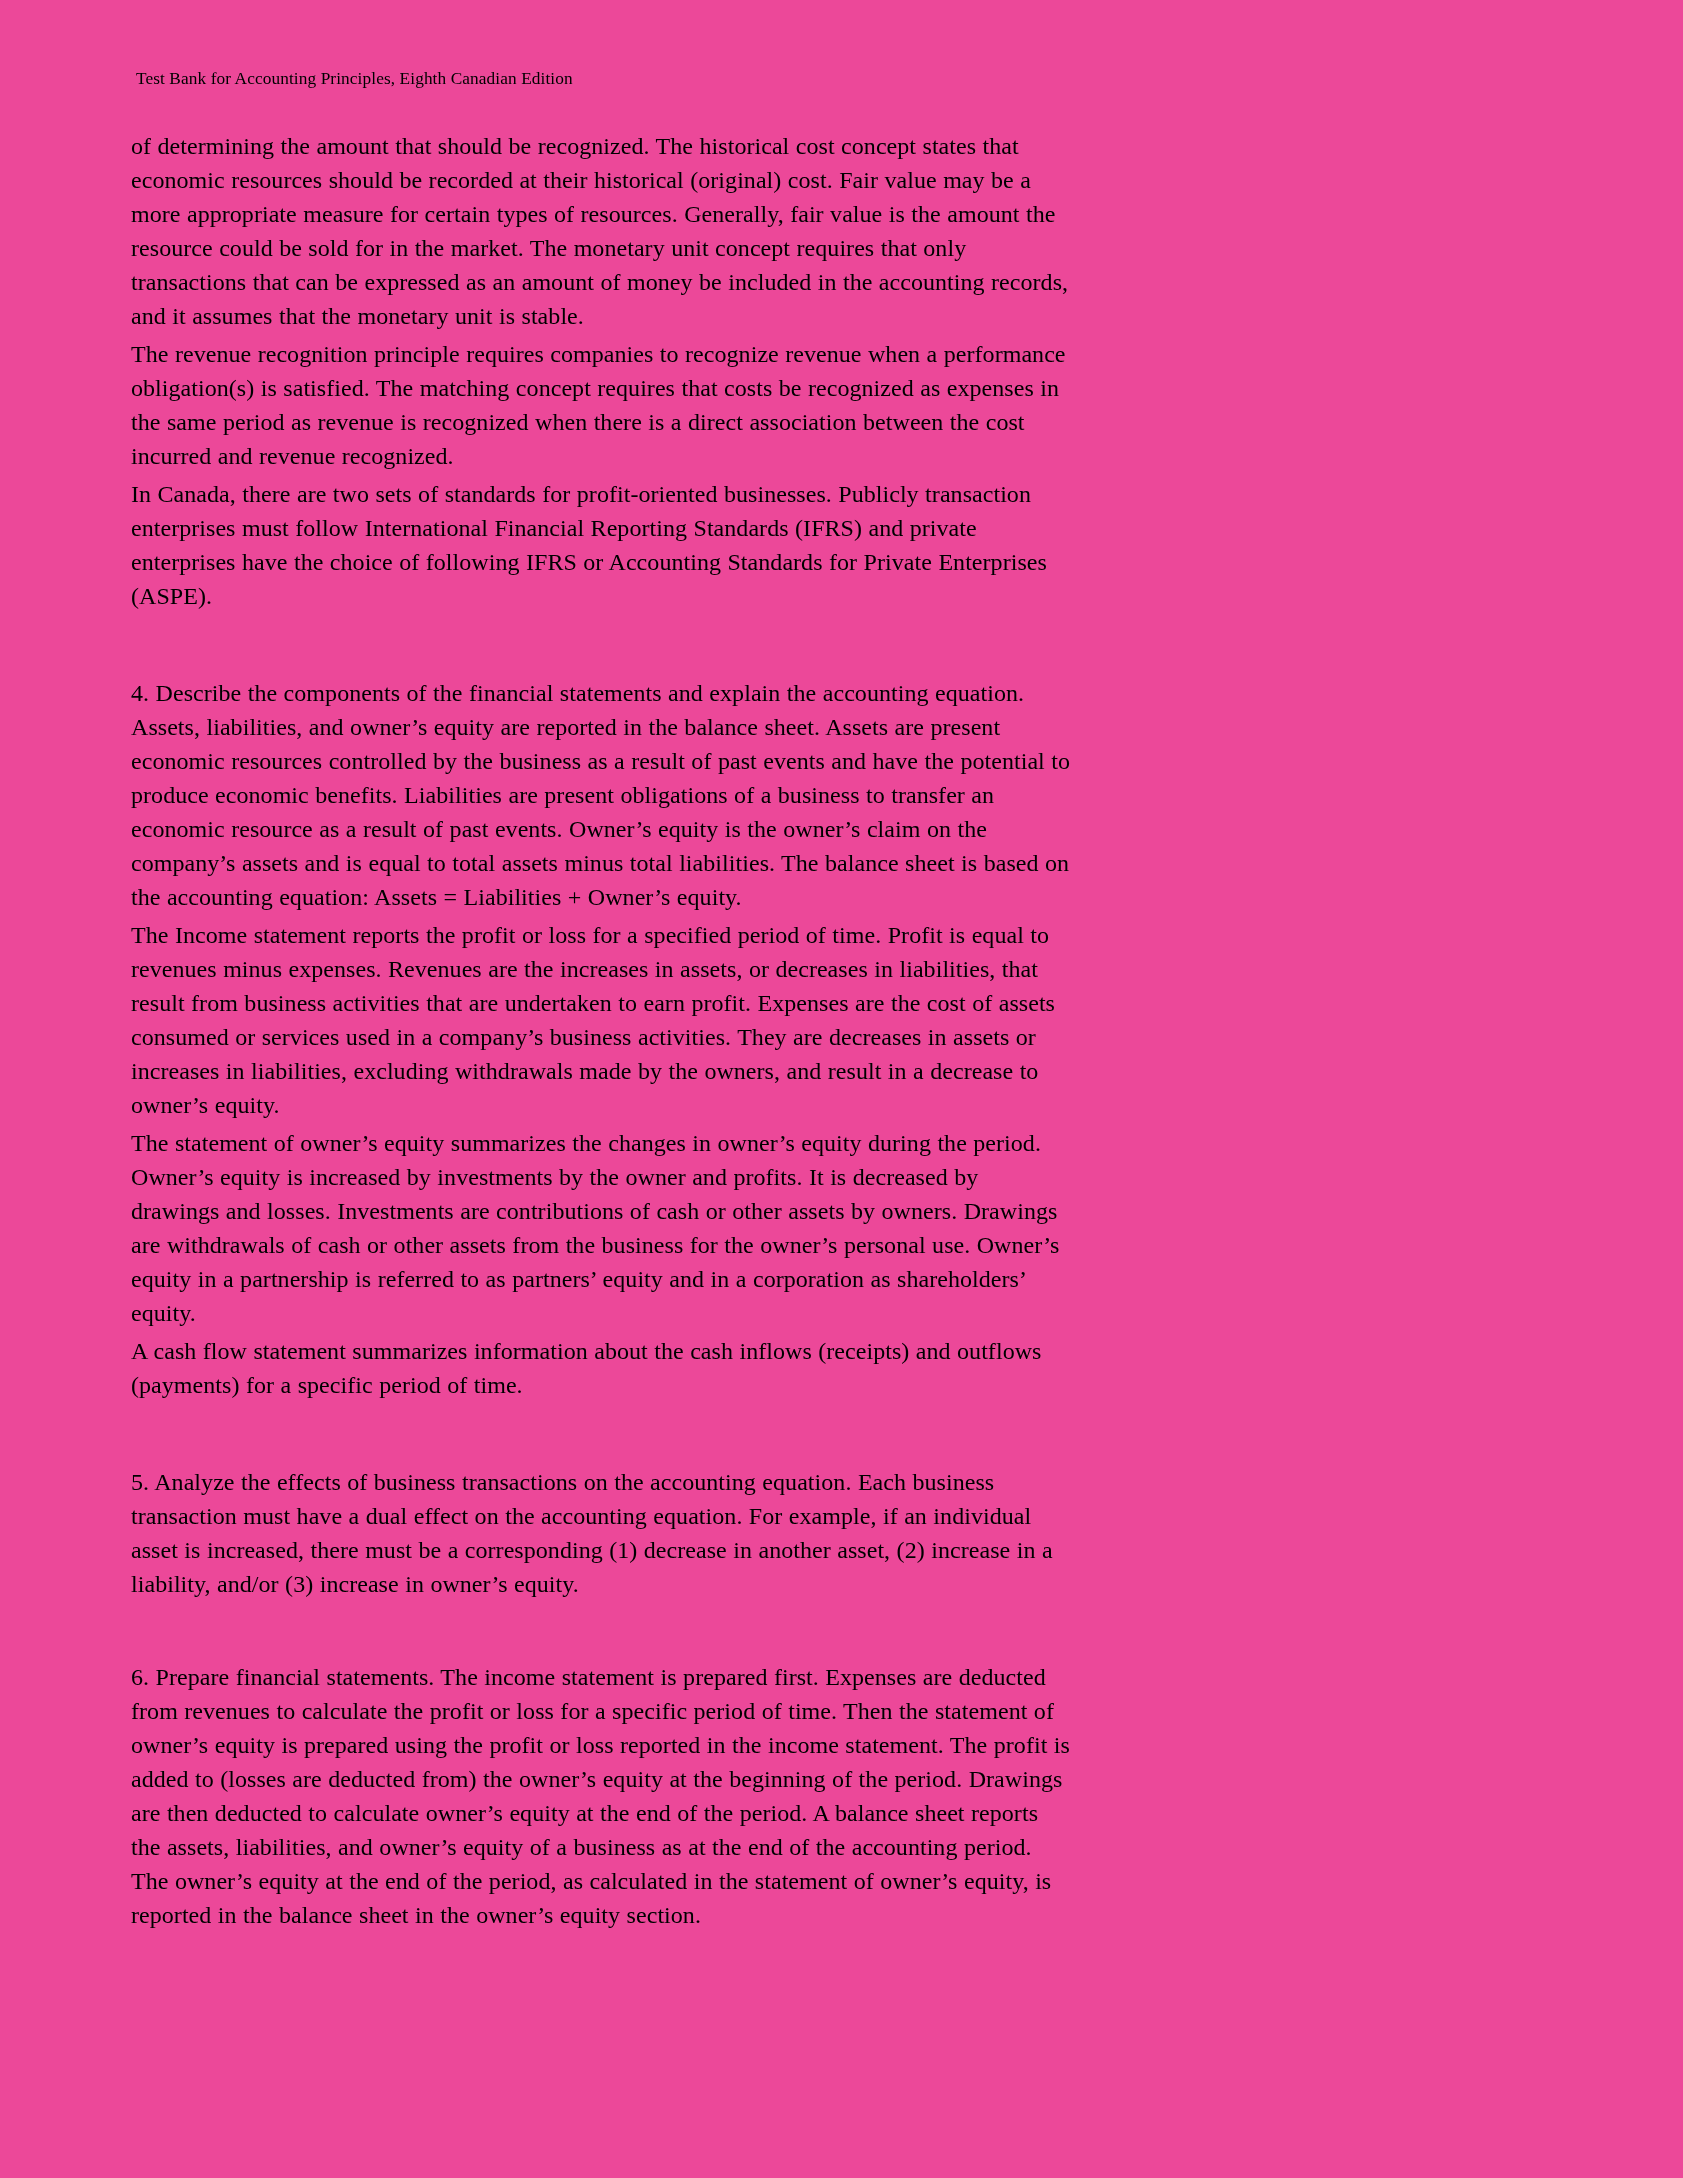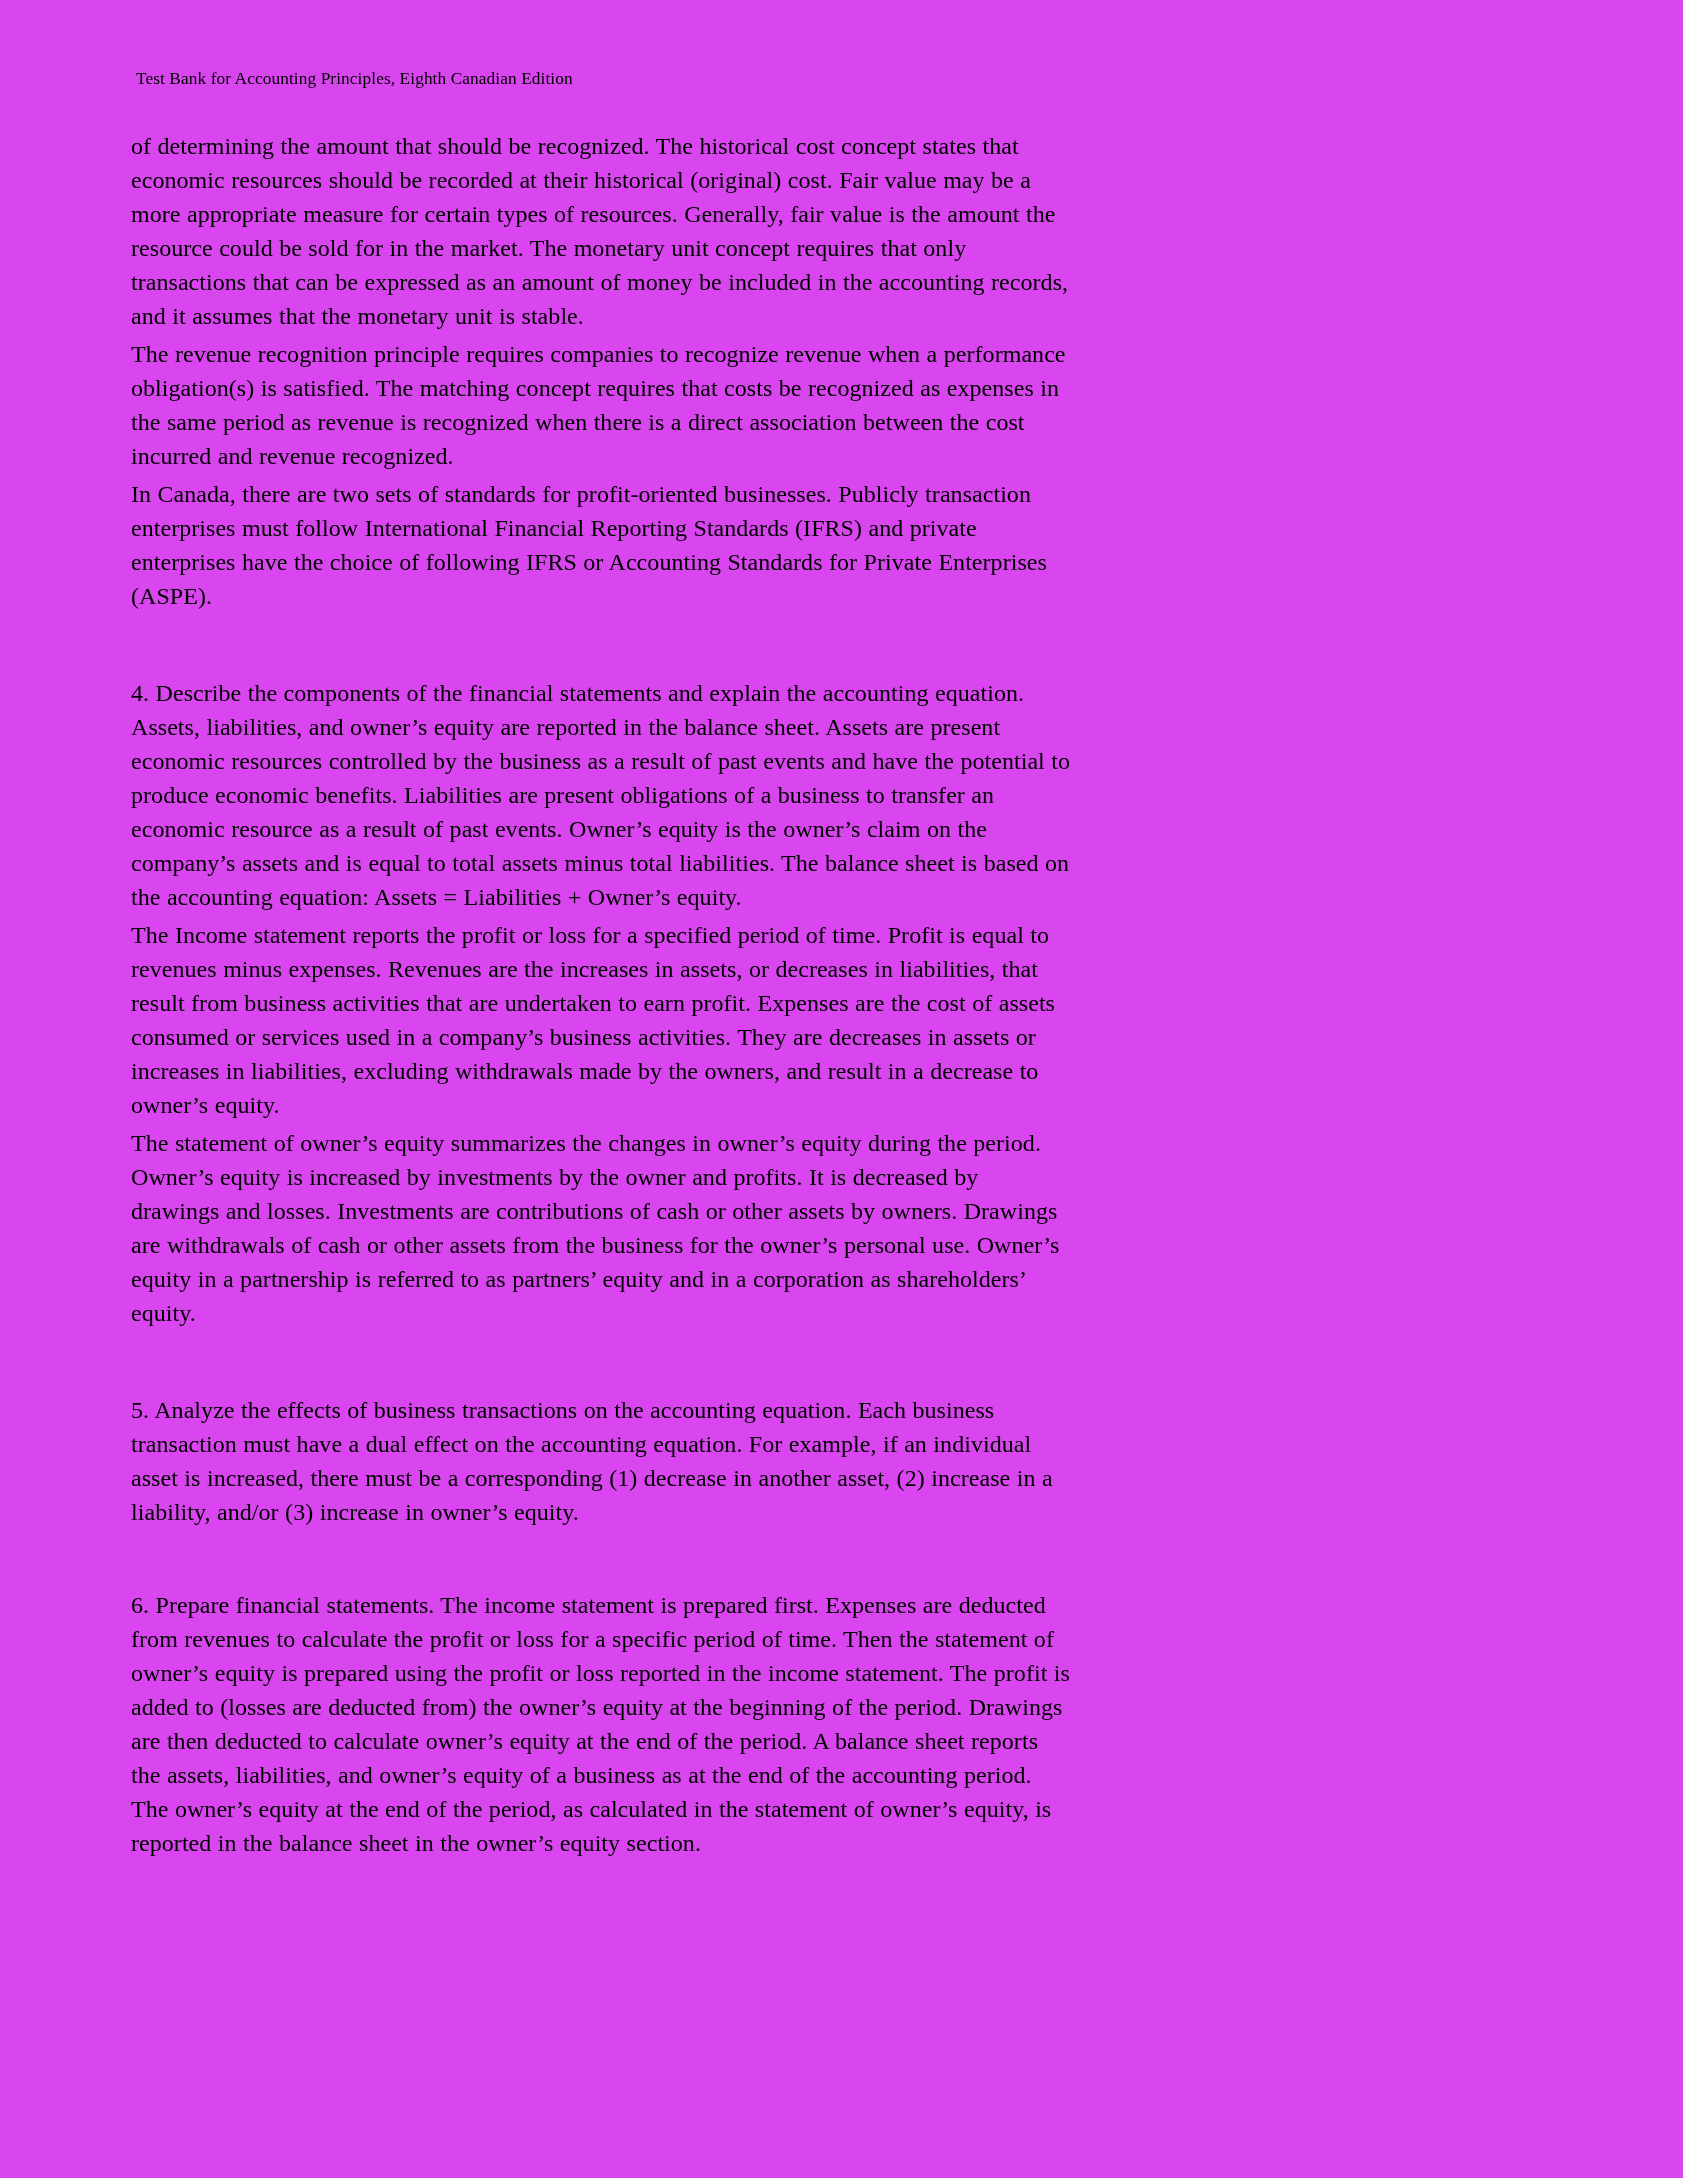--- a/index.html
+++ b/index.html
@@ -4,21 +4,21 @@
 <style>
   html, body {
     margin: 0;
     padding: 0;
     background: #ffffff;
   }
   .page {
     position: relative;
     width: 1683px;
     height: 2178px;
-    background: #d946ef;
+    background: #ec4899;
     font-family: "Liberation Serif", serif;
     color: #000000;
     box-sizing: border-box;
   }
   .header {
     position: absolute;
     top: 69px;
     left: 136px;
     font-size: 17.3px;
     letter-spacing: 0.1px;
@@ -62,20 +62,21 @@
       <p class="para">The revenue recognition principle requires companies to recognize revenue when a performance obligation(s) is satisfied. The matching concept requires that costs be recognized as expenses in the same period as revenue is recognized when there is a direct association between the cost incurred and revenue recognized.</p>
       <p class="para">In Canada, there are two sets of standards for profit-oriented businesses. Publicly transaction enterprises must follow International Financial Reporting Standards (IFRS) and private enterprises have the choice of following IFRS or Accounting Standards for Private Enterprises (ASPE).</p>
     </div>
 
     <div class="gap-lg"></div>
 
     <div class="block">
       <p class="para">4. Describe the components of the financial statements and explain the accounting equation. Assets, liabilities, and owner’s equity are reported in the balance sheet. Assets are present economic resources controlled by the business as a result of past events and have the potential to produce economic benefits. Liabilities are present obligations of a business to transfer an economic resource as a result of past events. Owner’s equity is the owner’s claim on the company’s assets and is equal to total assets minus total liabilities. The balance sheet is based on the accounting equation: Assets = Liabilities + Owner’s equity.</p>
       <p class="para">The Income statement reports the profit or loss for a specified period of time. Profit is equal to revenues minus expenses. Revenues are the increases in assets, or decreases in liabilities, that result from business activities that are undertaken to earn profit. Expenses are the cost of assets consumed or services used in a company’s business activities. They are decreases in assets or increases in liabilities, excluding withdrawals made by the owners, and result in a decrease to owner’s equity.</p>
       <p class="para">The statement of owner’s equity summarizes the changes in owner’s equity during the period. Owner’s equity is increased by investments by the owner and profits. It is decreased by drawings and losses. Investments are contributions of cash or other assets by owners. Drawings are withdrawals of cash or other assets from the business for the owner’s personal use. Owner’s equity in a partnership is referred to as partners’ equity and in a corporation as shareholders’ equity.</p>
+      <p class="para">A cash flow statement summarizes information about the cash inflows (receipts) and outflows (payments) for a specific period of time.</p>
     </div>
 
     <div class="gap-lg"></div>
 
     <div class="block">
       <p class="para">5. Analyze the effects of business transactions on the accounting equation. Each business transaction must have a dual effect on the accounting equation. For example, if an individual asset is increased, there must be a corresponding (1) decrease in another asset, (2) increase in a liability, and/or (3) increase in owner’s equity.</p>
     </div>
 
     <div class="gap-md"></div>
 

